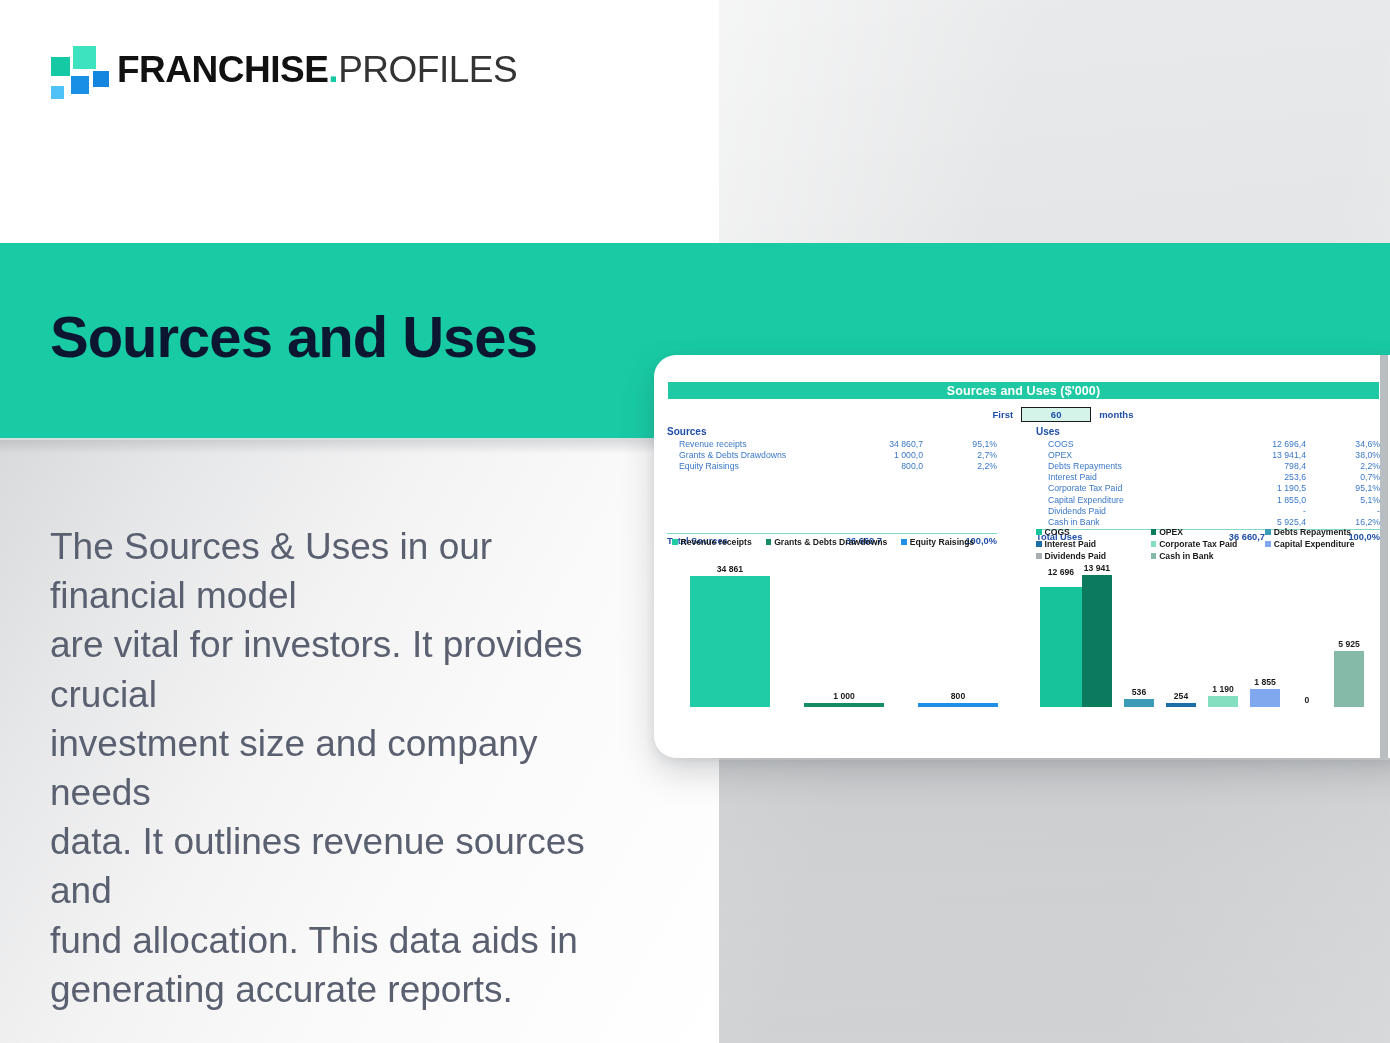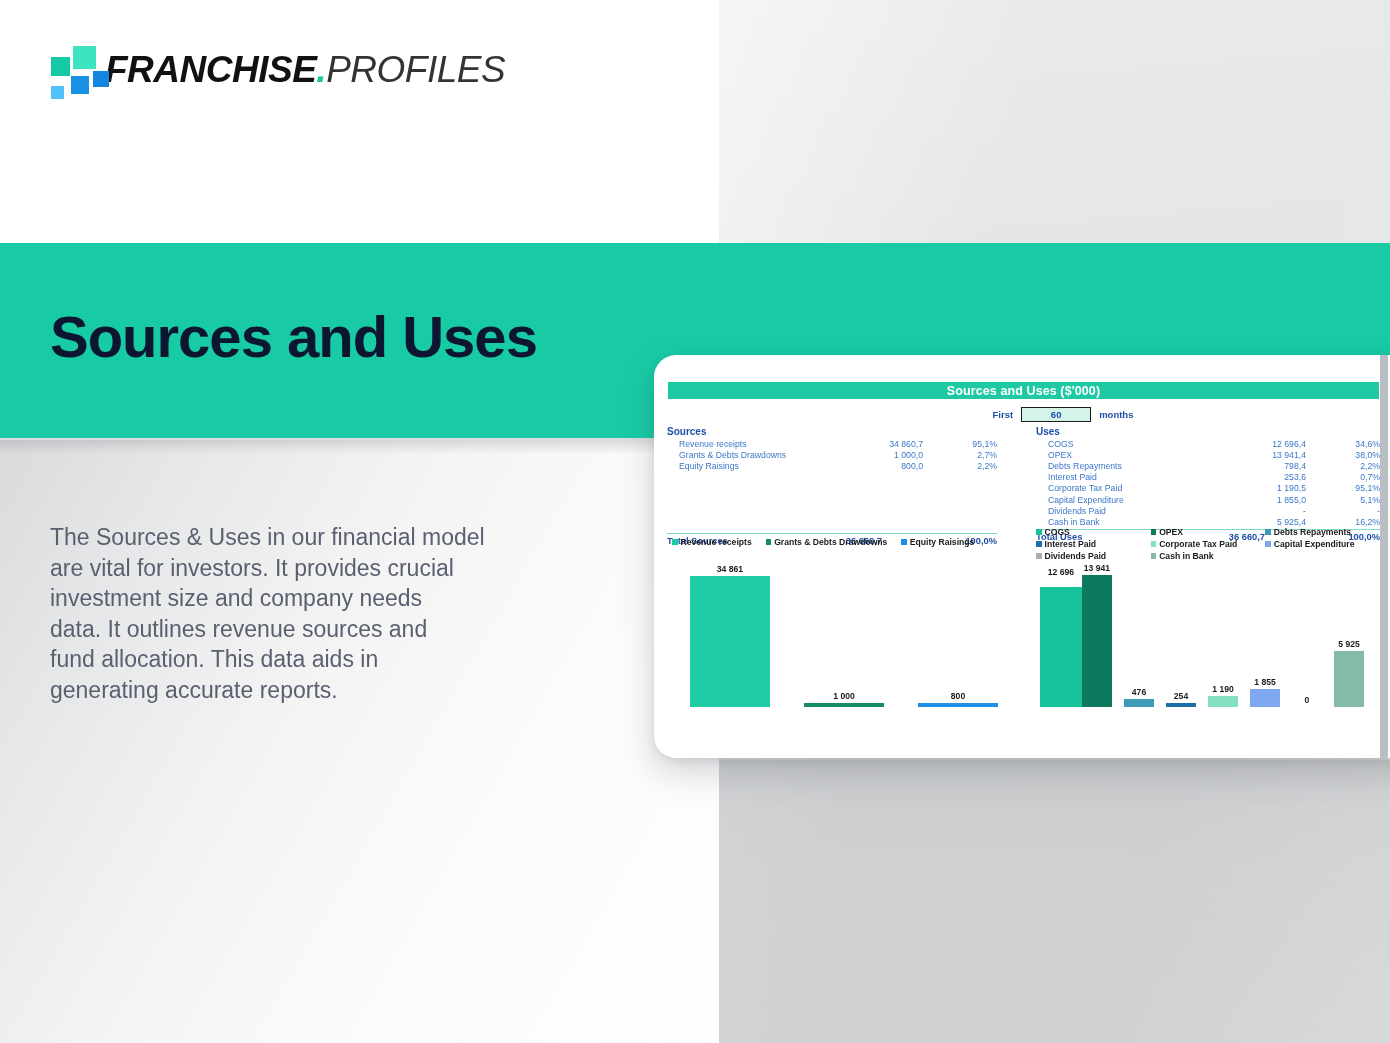--- a/index.html
+++ b/index.html
@@ -44,34 +44,34 @@
 
   
   .logo{position:absolute;left:47px;top:45px;display:flex;align-items:center;gap:0;}
   .logo-mark{position:relative;width:58px;height:48px;flex:0 0 auto;}
   .logo-mark i{position:absolute;display:block;}
   .sq-a{left:4px;top:12px;width:19px;height:19px;background:#14C9A3;}
   .sq-b{left:26px;top:1px;width:23px;height:23px;background:#3DE3BE;}
   .sq-c{left:46px;top:26px;width:16px;height:16px;background:#1486E0;}
   .sq-d{left:24px;top:31px;width:18px;height:18px;background:#1A8FE6;}
   .sq-e{left:4px;top:41px;width:13px;height:13px;background:#4FC3F7;}
-  .logo-text{font-size:37px;letter-spacing:-0.5px;line-height:1;white-space:nowrap;font-style:italic;}
+  .logo-text{font-size:37px;letter-spacing:-0.5px;line-height:1;margin-left:12px;white-space:nowrap;}
   .logo-text .b{font-weight:bold;color:#111111;}
   .logo-text .dot{font-weight:bold;color:#17C9A3;}
   .logo-text .l{font-weight:400;color:#333333;}
 
   
   .headline{
     position:absolute;left:50px;top:305px;
     font-size:58px;font-weight:bold;color:#0D1630;letter-spacing:-1px;
     line-height:1.1;
   }
   .body-copy{
     position:absolute;left:50px;top:522px;width:570px;
-    font-size:23px;line-height:1.33;color:#5A6070;font-weight:400;
+    font-size:37px;line-height:1.33;color:#5A6070;font-weight:400;
     white-space:pre-line;
   }
 
   
   .card{
     position:absolute;left:654px;top:355px;width:760px;height:403px;
     background:#ffffff;border-radius:22px;
     box-shadow:0 14px 34px rgba(60,65,75,.22), 0 3px 10px rgba(60,65,75,.10);
     overflow:hidden;
   }
@@ -328,21 +328,21 @@
         <div class="plot" id="plot-right">
             <div class="bar-slot" style="left: 6px; width: 42px; gap: 8px;">
               <div class="bar-lab">12 696</div>
               <div class="bar" style="height: 120px; background: rgb(22, 195, 154);"></div>
             </div>
             <div class="bar-slot" style="left: 48px; width: 30px; align-items: center;">
               <div class="bar-lab">13 941</div>
               <div class="bar" style="height: 132px; background: rgb(12, 122, 92);"></div>
             </div>
             <div class="bar-slot" style="left: 90px; width: 30px;">
-              <div class="bar-lab">476</div>
+              <div class="bar-lab">536</div>
               <div class="bar" style="height: 8px; background: rgb(60, 156, 184);"></div>
             </div>
             <div class="bar-slot" style="left: 132px; width: 30px;">
               <div class="bar-lab">254</div>
               <div class="bar" style="height: 4px; background: rgb(28, 110, 168);"></div>
             </div>
             <div class="bar-slot" style="left: 174px; width: 30px;">
               <div class="bar-lab">1 190</div>
               <div class="bar" style="height: 11px; background: rgb(132, 223, 192);"></div>
             </div>

